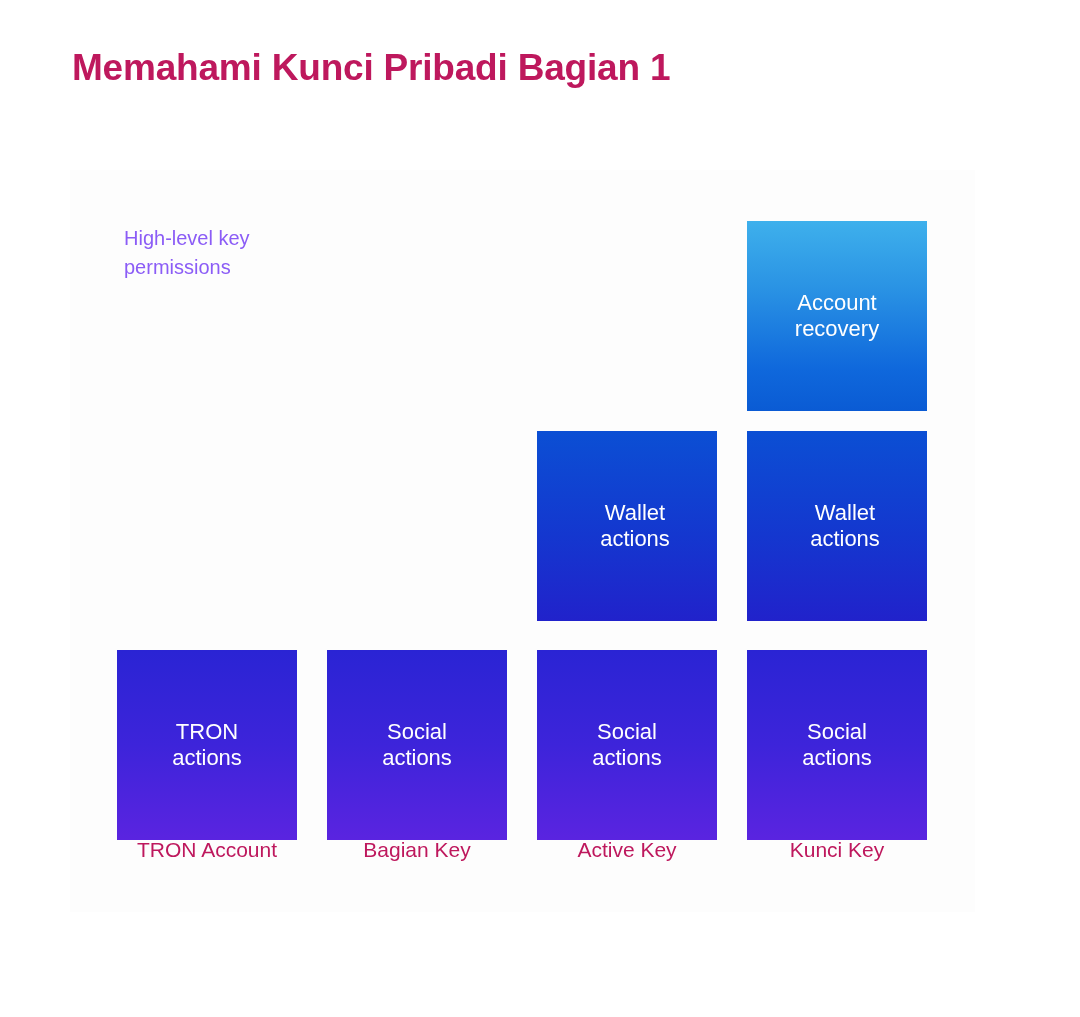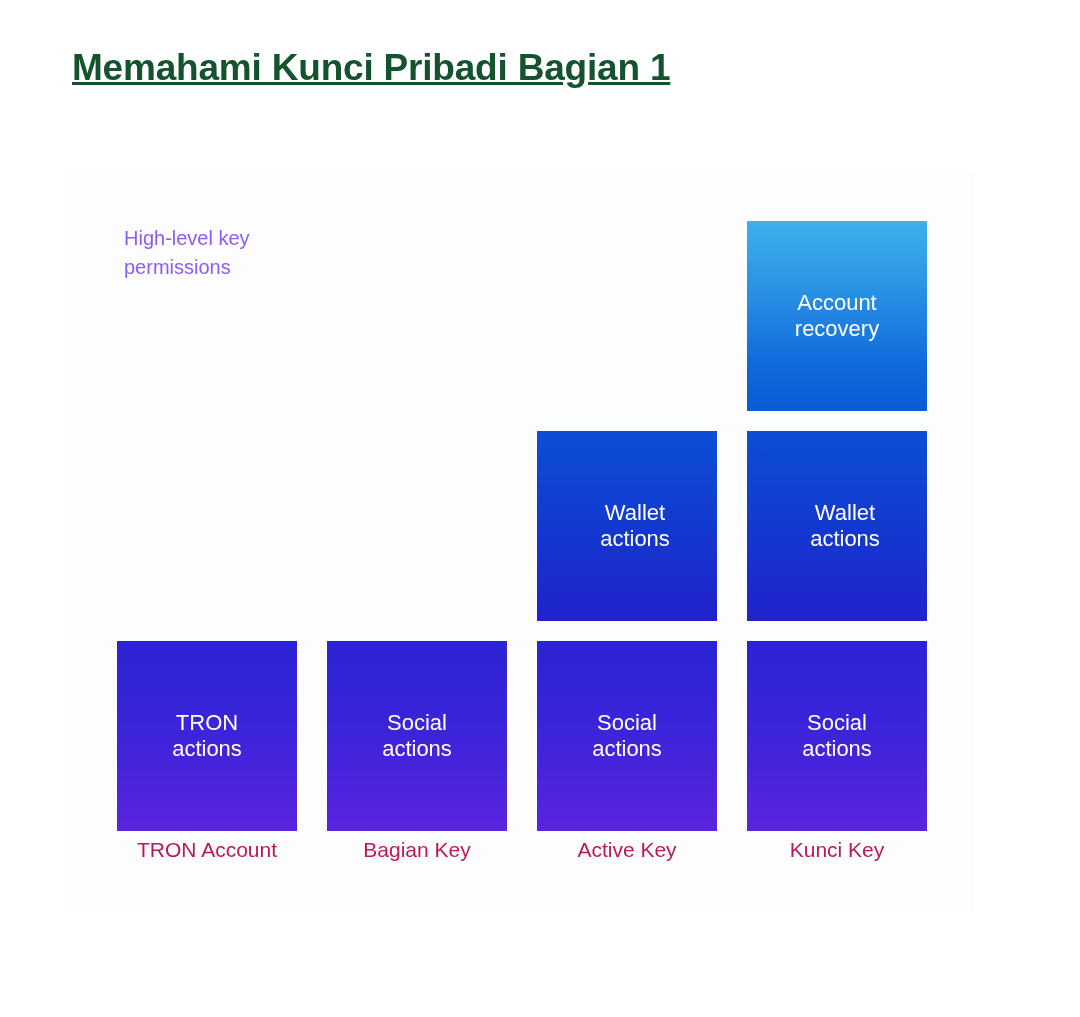--- a/index.html
+++ b/index.html
@@ -16,23 +16,22 @@
   }
 
   
   #slide-title {
     position: absolute;
     left: 72px;
     top: 22px;
     font-size: 37px;
     font-weight: bold;
     letter-spacing: -0.2px;
-    color: #14532d;
+    color: #be185d;
     white-space: nowrap;
-    text-decoration: underline;
   }
 
   
   #diagram-panel {
     position: absolute;
     left: 70px;
     top: 170px;
     width: 905px;
     height: 742px;
     background: #fdfdfd;
@@ -59,21 +58,21 @@
   }
 
   .matrix-row {
     position: absolute;
     left: 0;
     width: 810px;
     height: 190px;
   }
   #row-top    { top: 0px; }
   #row-middle { top: 210px; }
-  #row-bottom { top: 420px; border-radius: 29px; }
+  #row-bottom { top: 429px; border-radius: 29px; }
 
   .key-cell {
     position: absolute;
     top: 0;
     width: 180px;
     height: 190px;
     box-sizing: border-box;
   }
   .col-0 { left: 0px; }
   .col-1 { left: 210px; }

